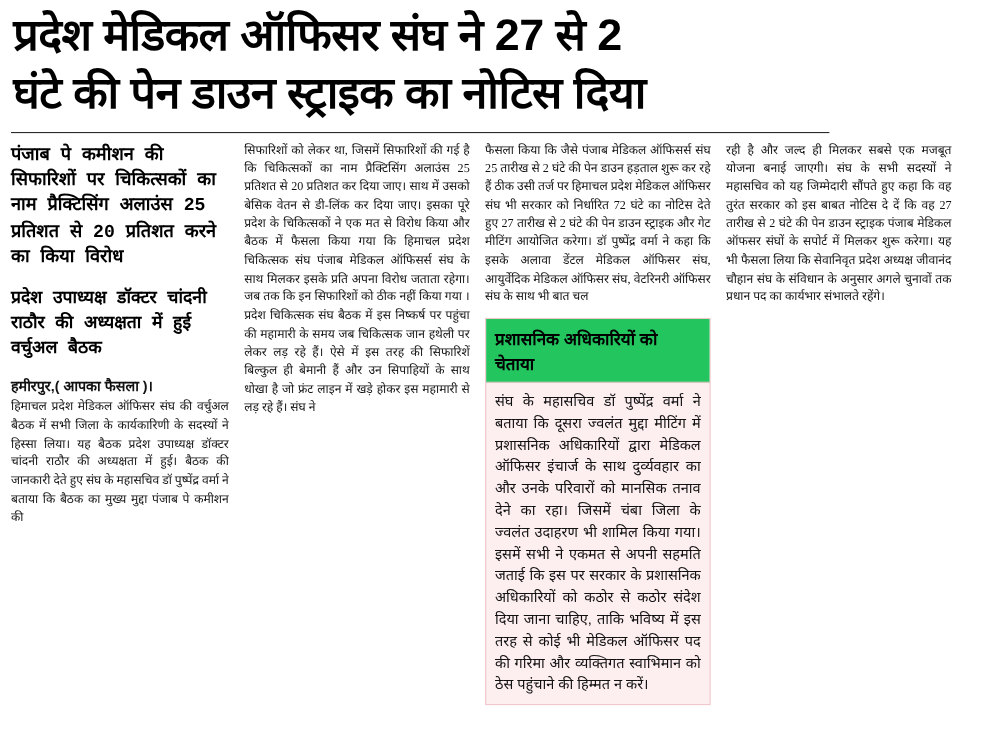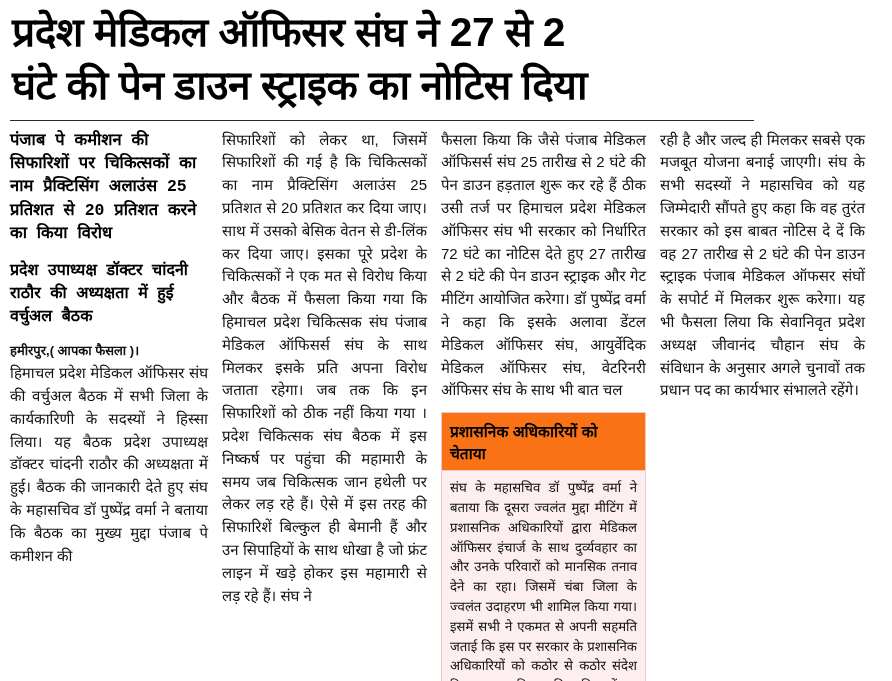--- a/index.html
+++ b/index.html
@@ -74,43 +74,44 @@
     color: #000;
     margin: 0 0 12px 0;
     font-family: Liberation Mono, monospace;
   }
   .dateline {
     font-size: 13px;
     font-weight: bold;
     margin: 0 0 3px 0;
   }
   p.body {
-    font-size: 15px;
+    font-size: 11px;
     line-height: 1.52;
     text-align: justify;
     text-justify: inter-word;
     margin: 0 0 7px 0;
     color: #111;
+    font-family: Liberation Serif, serif;
   }
   p.body.first { margin-top: 0; }
 
   
   .highlight-box {
     margin-top: 10px;
     background: #fdeef0;
     border: 1px solid #f0c7cd;
     padding: 0 0 8px 0;
   }
   .highlight-title {
     font-size: 15.5px;
     font-weight: bold;
     color: #000;
     padding: 7px 8px 6px 8px;
     border-bottom: 1px solid #f0c7cd;
-    background: #f97316;
+    background: #22c55e;
   }
   .highlight-body {
     font-size: 13.2px;
     line-height: 1.5;
     text-align: justify;
     padding: 7px 8px 0 8px;
     margin: 0;
     color: #111;
   }
 </style>

